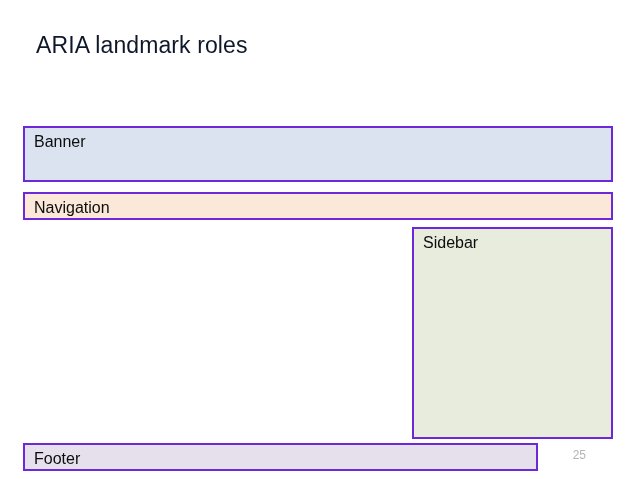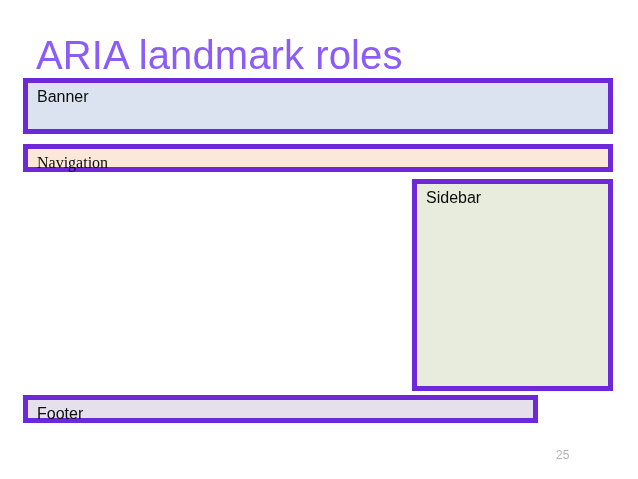--- a/index.html
+++ b/index.html
@@ -20,32 +20,33 @@
     left: 0;
     top: 0;
     width: 638px;
     height: 479px;
     background: #ffffff;
   }
 
   #slide-title {
     position: absolute;
     left: 36px;
-    top: 36px;
-    font-size: 40px;
+    top: 26px;
+    font-size: 23px;
     line-height: 38px;
-    color: #8b5cf6;
+    color: #0f172a;
     white-space: nowrap;
     letter-spacing: 0.1px;
   }
 
   .landmark-box {
     position: absolute;
     box-sizing: border-box;
-    border: 5px solid #6d28d9;
+    border: 2px solid #6d28d9;
+    margin-top: 48px;
   }
 
   .landmark-label {
     position: absolute;
     left: 9px;
     top: 4px;
     font-size: 16px;
     line-height: 20px;
     color: #0d0d0d;
     white-space: nowrap;
@@ -58,21 +59,20 @@
     height: 56px;
     background: #dae3ef;
   }
 
   #navigation-box {
     left: 23px;
     top: 144px;
     width: 590px;
     height: 28px;
     background: #fbe8d9;
-    font-family: Liberation Serif, serif;
   }
 
   #content-box {
     left: 23px;
     top: 179px;
     width: 383px;
     height: 204px;
     background: #fcf8cf;
   }
 
@@ -91,21 +91,21 @@
     width: 515px;
     height: 28px;
     background: #e5e0ec;
   }
 
   #page-number {
     position: absolute;
     left: 556px;
     top: 448px;
     width: 30px;
-    text-align: left;
+    text-align: right;
     font-size: 12px;
     line-height: 14px;
     color: #b4b4b4;
   }
 </style>
 </head>
 <body>
 
 <div id="slide">
 

